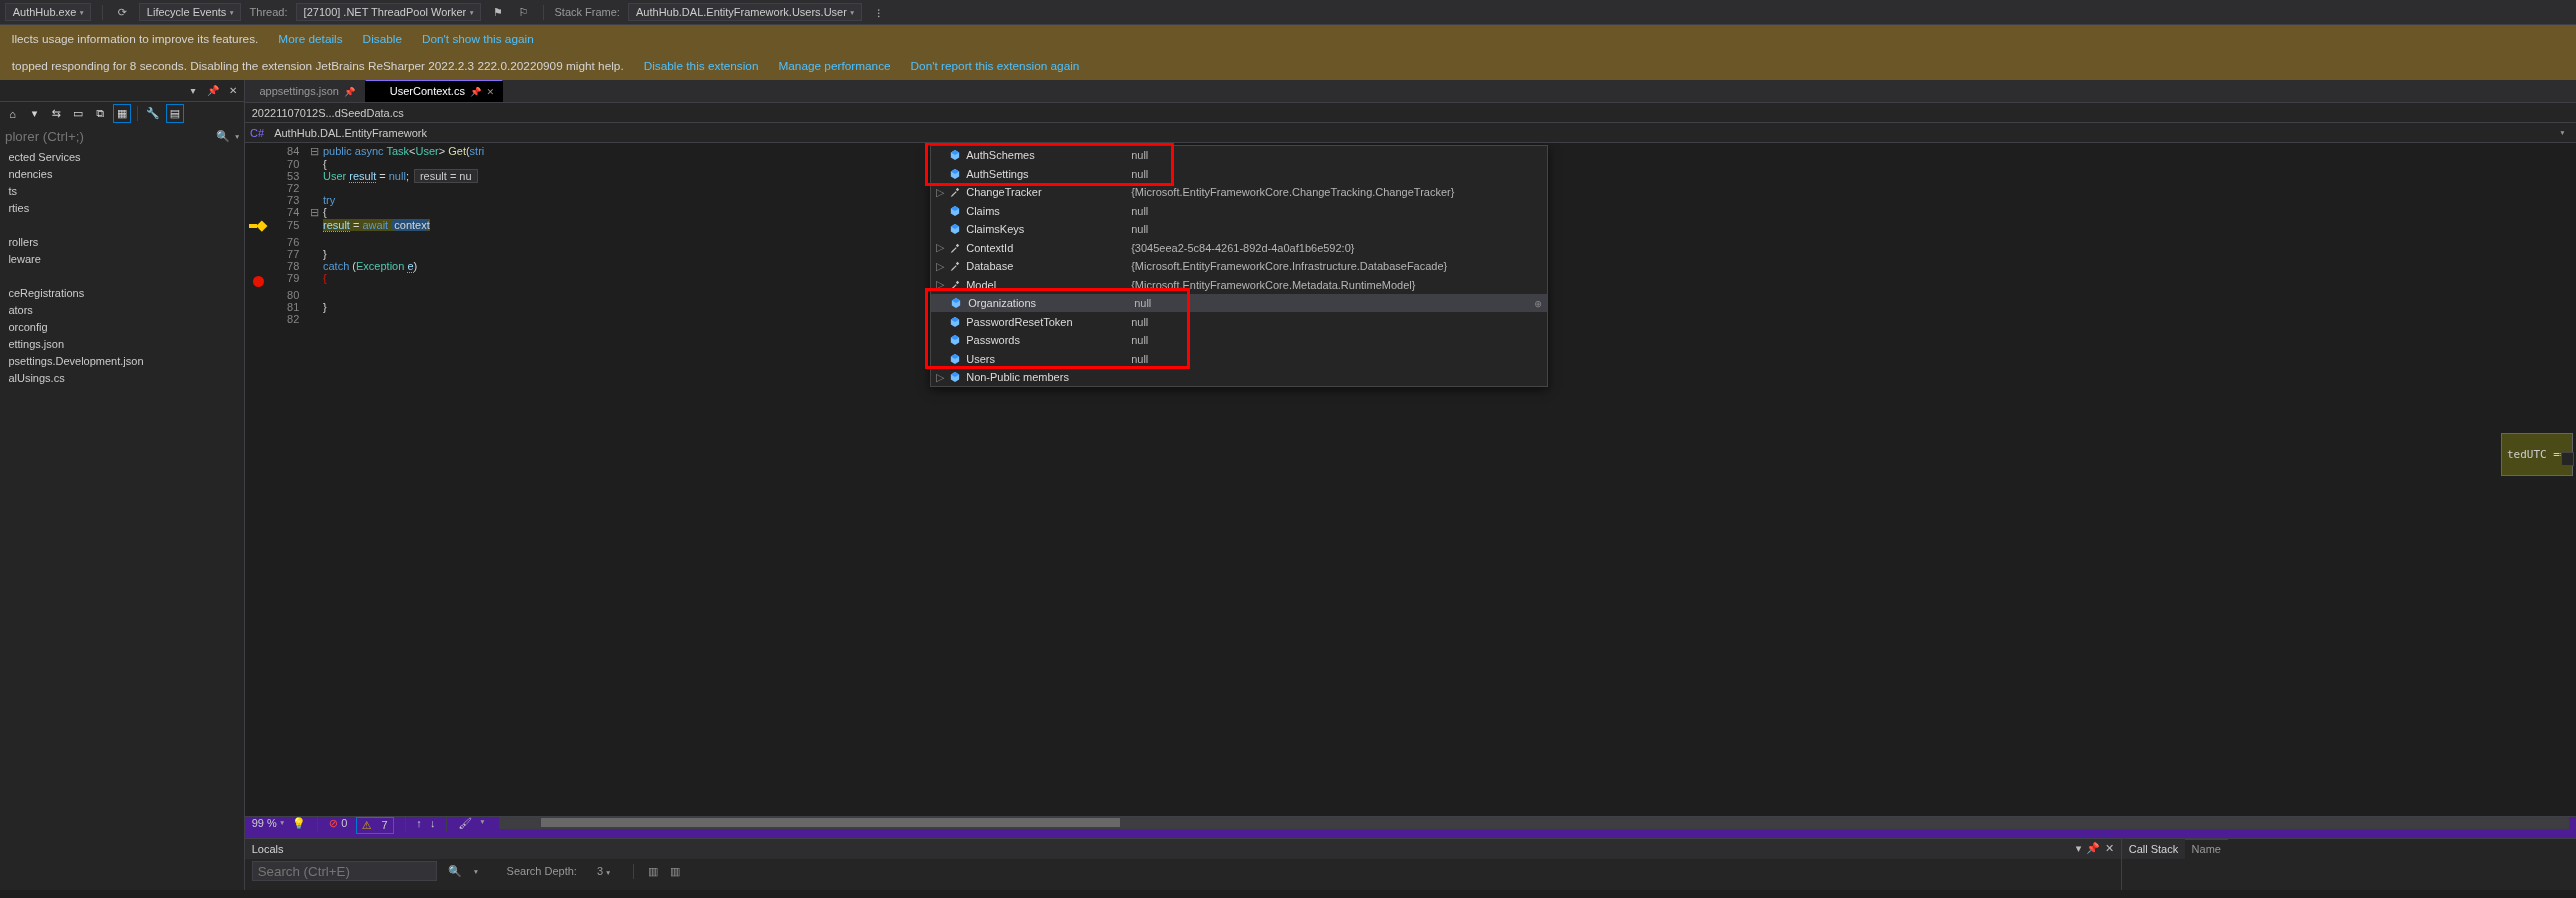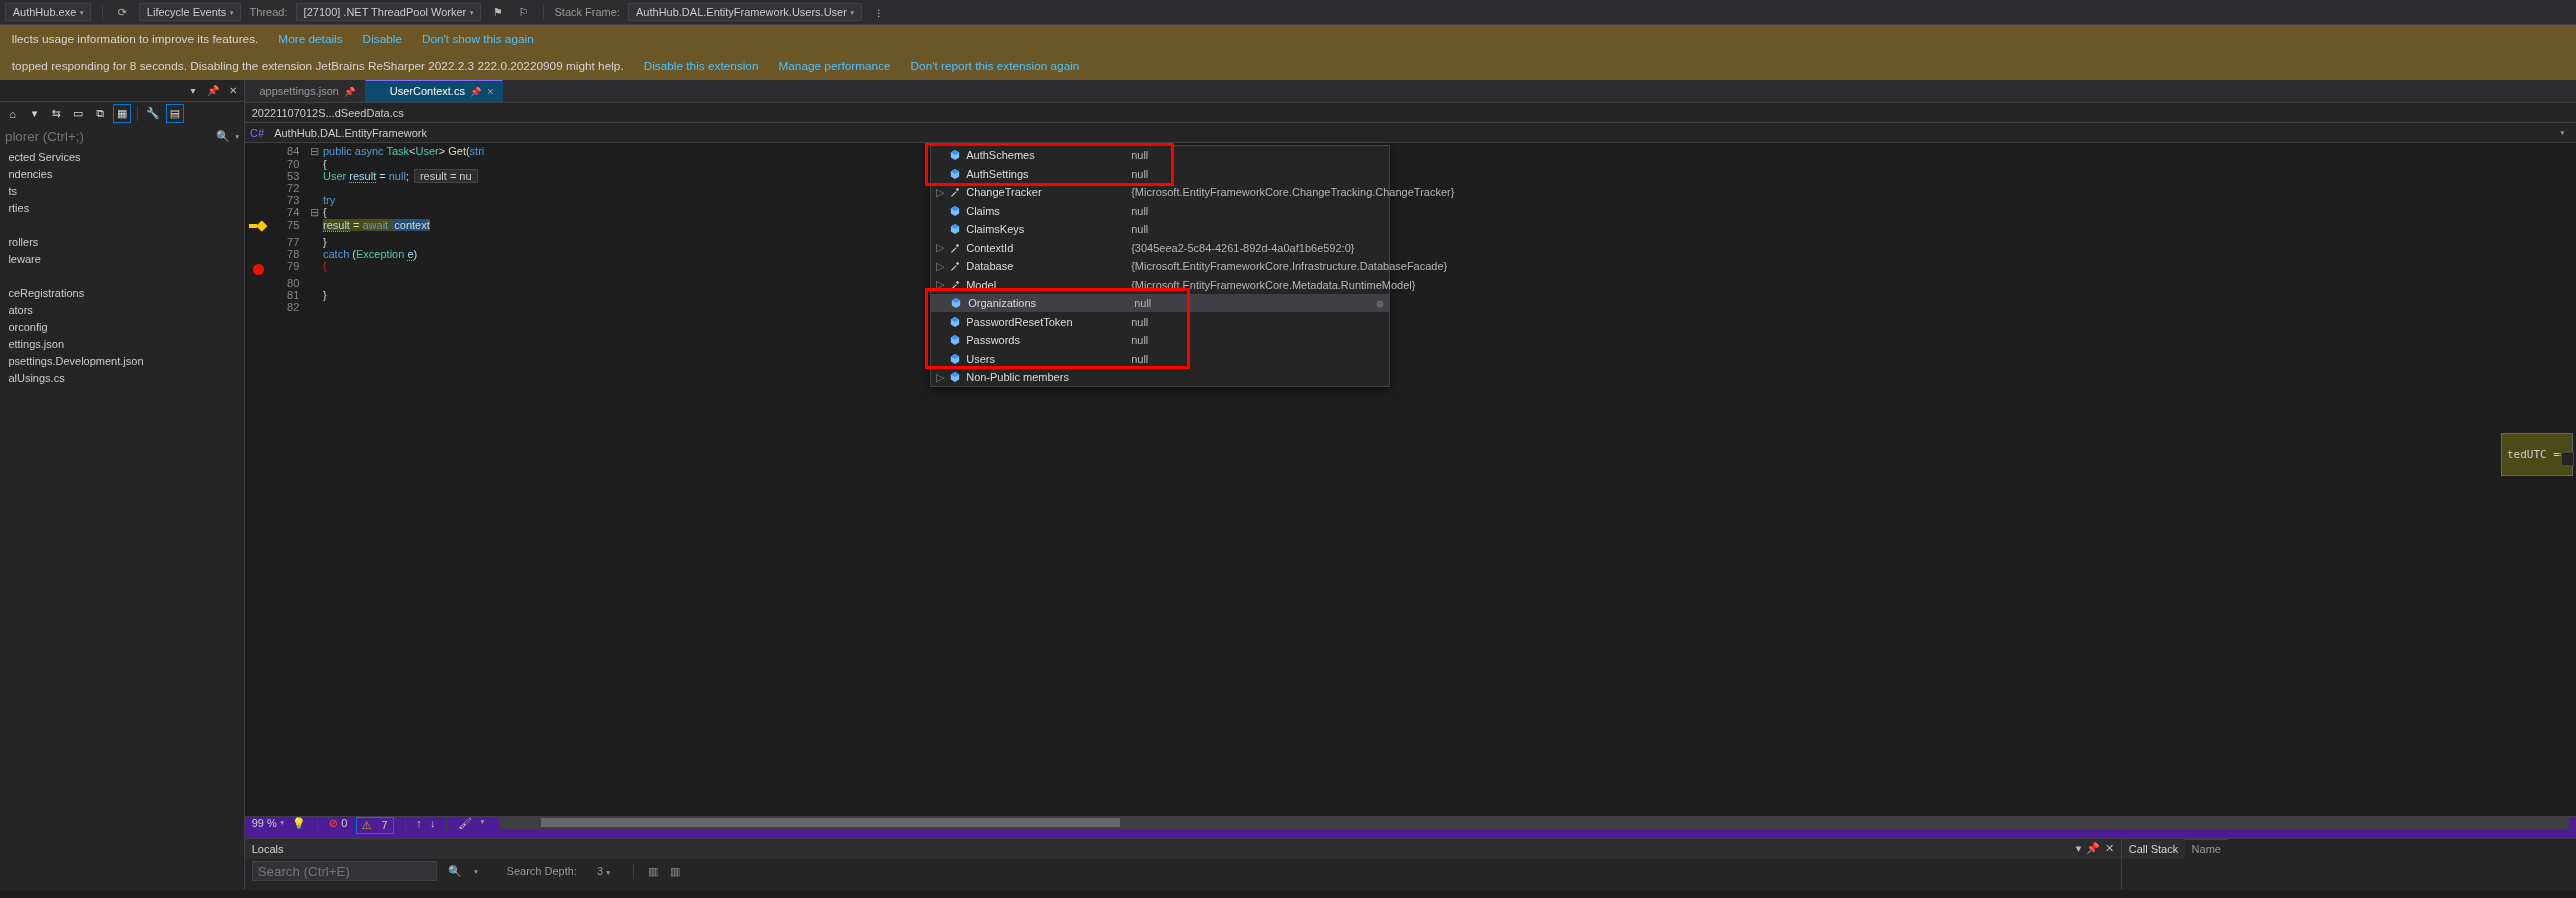--- a/index.html
+++ b/index.html
@@ -28,21 +28,21 @@
 .panel-toolbar2 .tiny-icon { width: 18.5px; height: 18.5px; border: 0.8px solid transparent; display: inline-flex; align-items: center; justify-content: center; }
 .panel-toolbar2 .tiny-icon.boxed { border-color: #007acc; }
 .search-row { display: flex; align-items: center; padding: 3.4px 5px; gap: 5px; color: #999; }
 .search-row input { flex: 1; background: transparent; border: none; color: #ccc; outline: none; }
 .tree { flex: 1; overflow: auto; padding-top: 1.7px; }
 .tree-item { padding: 2.5px 3.4px 2.5px 8.4px; color: #cccccc; cursor: pointer; }
 
 .center-panel { flex: 1; display: flex; flex-direction: column; min-width: 0; }
 .doc-tabs { height: 23.5px; display: flex; align-items: flex-end; background: #2d2d30; padding-left: 5px; gap: 0; border-bottom: 0.8px solid #3f3f46; }
 .doc-tab { padding: 3.4px 8.4px; background: #2d2d30; color: #999; display: flex; align-items: center; gap: 5px; border: 0.8px solid transparent; position: relative; height: 22px; }
-.doc-tab.active { background: #0c4a6e; color: #fff; border-top: 1.7px solid #8a6cff; padding-left: 24px; }
+.doc-tab.active { background: #000000; color: #fff; border-top: 1.7px solid #8a6cff; padding-left: 24px; }
 .pin-ic, .close-ic { font-size: 9.2px; color: #999; cursor: pointer; }
 .breadcrumb-row { height: 20px; background: #252526; display: flex; align-items: center; padding: 0 6.7px; color: #ccc; border-bottom: 0.8px solid #3f3f46; }
 .nav-bar { height: 20px; background: #252526; display: flex; align-items: center; padding: 0 5px; border-bottom: 0.8px solid #3f3f46; color: #ccc; gap: 3.4px; }
 .nav-bar .nav-drop { flex: 0 0 auto; padding: 0.8px 6.7px; display: flex; align-items: center; gap: 3.4px; }
 
 .editor-wrap { position: relative; flex: 1; display: flex; background: #1e1e1e; overflow: hidden; }
 .kw { color: #569cd6; }
 .typ { color: #4ec9b0; }
 .ident { color: #9cdcfe; }
 .mtd { color: #dcdcaa; }
@@ -247,20 +247,26 @@
             <div class="c-txt">              {</div>
           </div>
           <div class="code-row">
             <div class="c-gb"><span class="bp-arrow"></span></div>
             <div class="c-ln">75</div>
             <div class="c-fold"></div>
             <div class="c-txt">                  <span class="hl-line"><span class="ident squig">result</span> = <span class="kw">await</span> <span class="sel">&nbsp;context</span></span></div>
           </div>
           <div class="code-row">
             <div class="c-gb"></div>
+            <div class="c-ln">76</div>
+            <div class="c-fold"></div>
+            <div class="c-txt">          </div>
+          </div>
+          <div class="code-row">
+            <div class="c-gb"></div>
             <div class="c-ln">77</div>
             <div class="c-fold"></div>
             <div class="c-txt">              }</div>
           </div>
           <div class="code-row">
             <div class="c-gb"></div>
             <div class="c-ln">78</div>
             <div class="c-fold"></div>
             <div class="c-txt">              <span class="kw">catch</span> (<span class="typ">Exception</span> <span class="ident squig">e</span>)</div>
           </div>
@@ -286,21 +292,21 @@
             <div class="c-gb"></div>
             <div class="c-ln">82</div>
             <div class="c-fold"></div>
             <div class="c-txt">          </div>
           </div>
         </div>
 
       <div class="right-float">tedUTC ==</div>
       <div class="right-pin"></div>
 
-      <div class="datatip" id="datatip" style="left:685px;top:1.7px;width:460px">
+      <div class="datatip" id="datatip" style="left:685px;top:1.7px;width:618px">
           <div class="dt-row">
             <span class="dt-expander"></span>
             <span class="dt-icon cube">
               <svg width="10" height="10" viewBox="0 0 12 12">
                 <path fill="#75beff" d="M6 0l5 3v6l-5 3-5-3V3z"></path>
                 <path fill="#3794ff" d="M6 0l5 3-5 3-5-3z"></path>
               </svg>
             </span>
             <span class="dt-name">AuthSchemes</span>
             <span class="dt-val">null</span>

